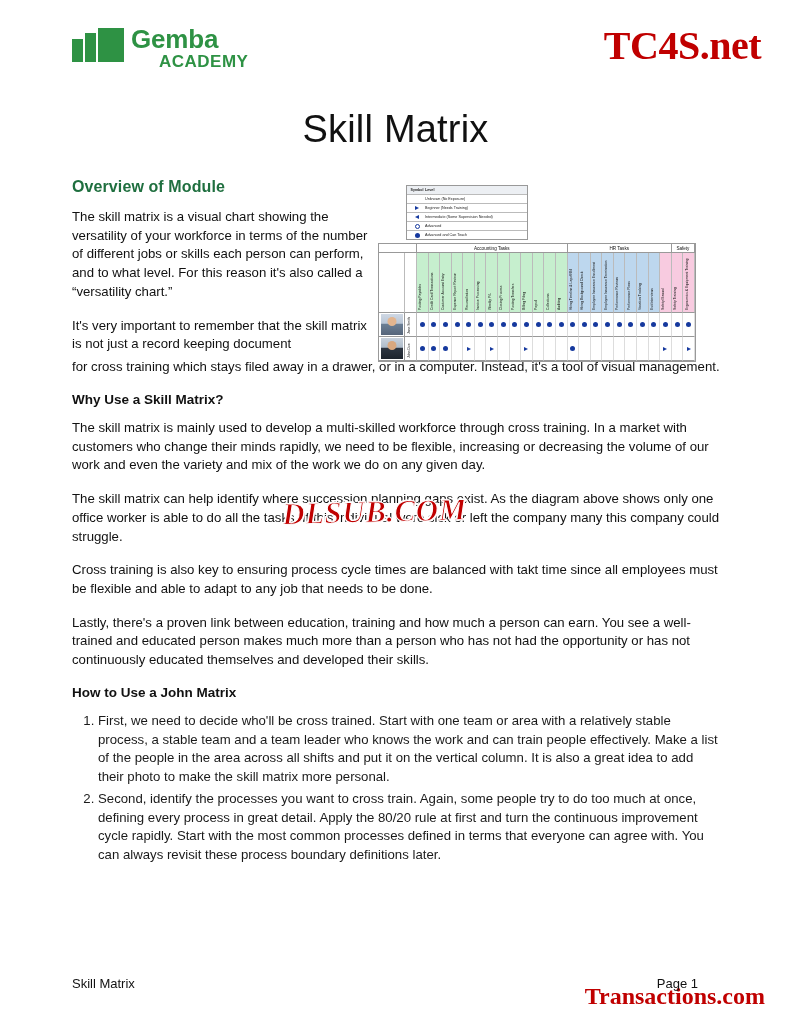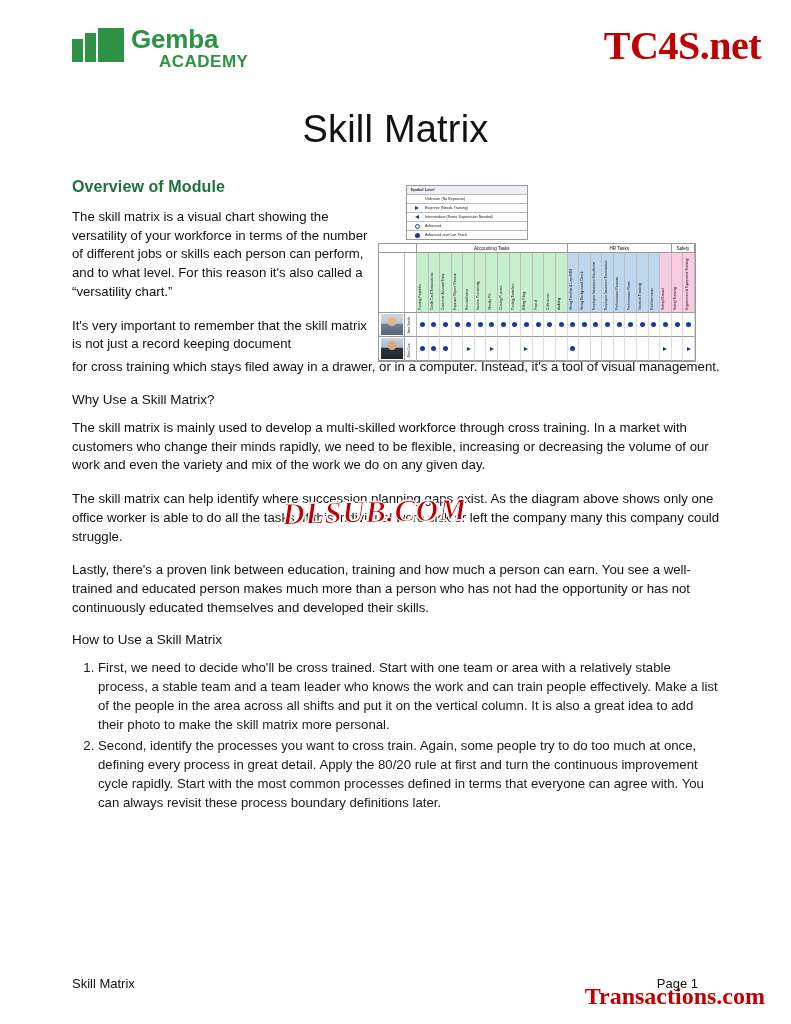--- a/index.html
+++ b/index.html
@@ -103,21 +103,21 @@
   }
   h2.section {
     color: #1f6f3f;
     font-size: 16px;
     font-weight: bold;
     margin: 0 0 12px 0;
     letter-spacing: 0.1px;
   }
   h3.subsection {
     font-size: 13.5px;
-    font-weight: normal;
+    font-weight: bold;
     margin: 0 0 12px 0;
     color: #111;
   }
   p.body {
     font-size: 13.2px;
     line-height: 1.42;
     margin: 0 0 15px 0;
     color: #111;
   }
   .intro-col {
@@ -565,23 +565,24 @@
 
   <div class="content">
     <h2 class="section">Overview of Module</h2>
     <p class="body intro-col">The skill matrix is a visual chart showing the versatility of your workforce in terms of the number of different jobs or skills each person can perform, and to what level. For this reason it's also called a “versatility chart.”</p>
     <p class="body intro-col" style="margin-bottom:4px;">It's very important to remember that the skill matrix is not just a record keeping document</p>
     <p class="body">for cross training which stays filed away in a drawer, or in a computer. Instead, it's a tool of visual management.</p>
 
     <h3 class="subsection">Why Use a Skill Matrix?</h3>
     <p class="body">The skill matrix is mainly used to develop a multi-skilled workforce through cross training. In a market with customers who change their minds rapidly, we need to be flexible, increasing or decreasing the volume of our work and even the variety and mix of the work we do on any given day.</p>
     <p class="body">The skill matrix can help identify where succession planning gaps exist.  As the diagram above shows only one office worker is able to do all the tasks.  If this individual were sick or left the company many this company could struggle.</p>
+    <p class="body">Cross training is also key to ensuring process cycle times are balanced with takt time since all employees must be flexible and able to adapt to any job that needs to be done.</p>
     <p class="body">Lastly, there's a proven link between education, training and how much a person can earn. You see a well-trained and educated person makes much more than a person who has not had the opportunity or has not continuously educated themselves and developed their skills.</p>
 
-    <h3 class="subsection">How to Use a Skill Matrix</h3>
+    <h3 class="subsection">How to Use a John Matrix</h3>
     <ol class="steps">
       <li>First, we need to decide who'll be cross trained. Start with one team or area with a relatively stable process, a stable team and a team leader who knows the work and can train people effectively. Make a list of the people in the area across all shifts and put it on the vertical column. It is also a great idea to add their photo to make the skill matrix more personal.</li>
       <li>Second, identify the processes you want to cross train. Again, some people try to do too much at once, defining every process in great detail. Apply the 80/20 rule at first and turn the continuous improvement cycle rapidly. Start with the most common processes defined in terms that everyone can agree with. You can always revisit these process boundary definitions later.</li>
     </ol>
   </div>
 
   <div class="wm-dlsub">DLSUB.COM</div>
   <div class="wm-traders">Transactions.com</div>
 
   <div class="footer">

